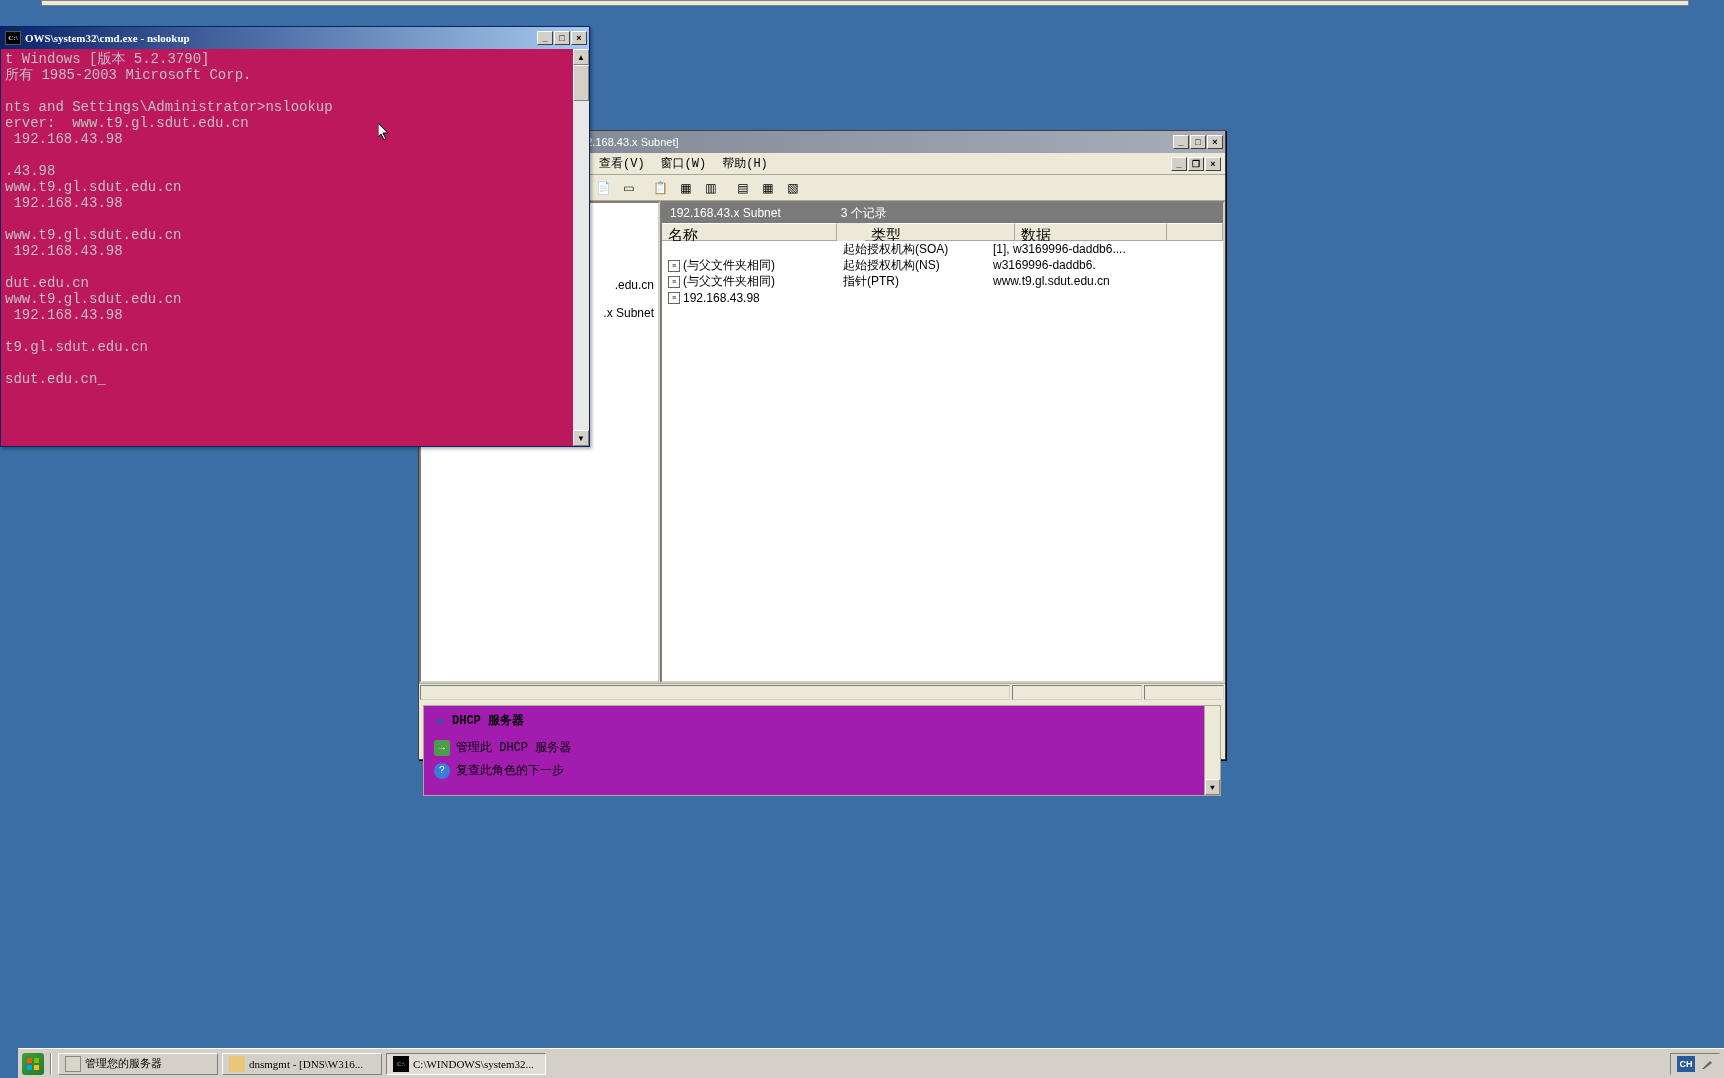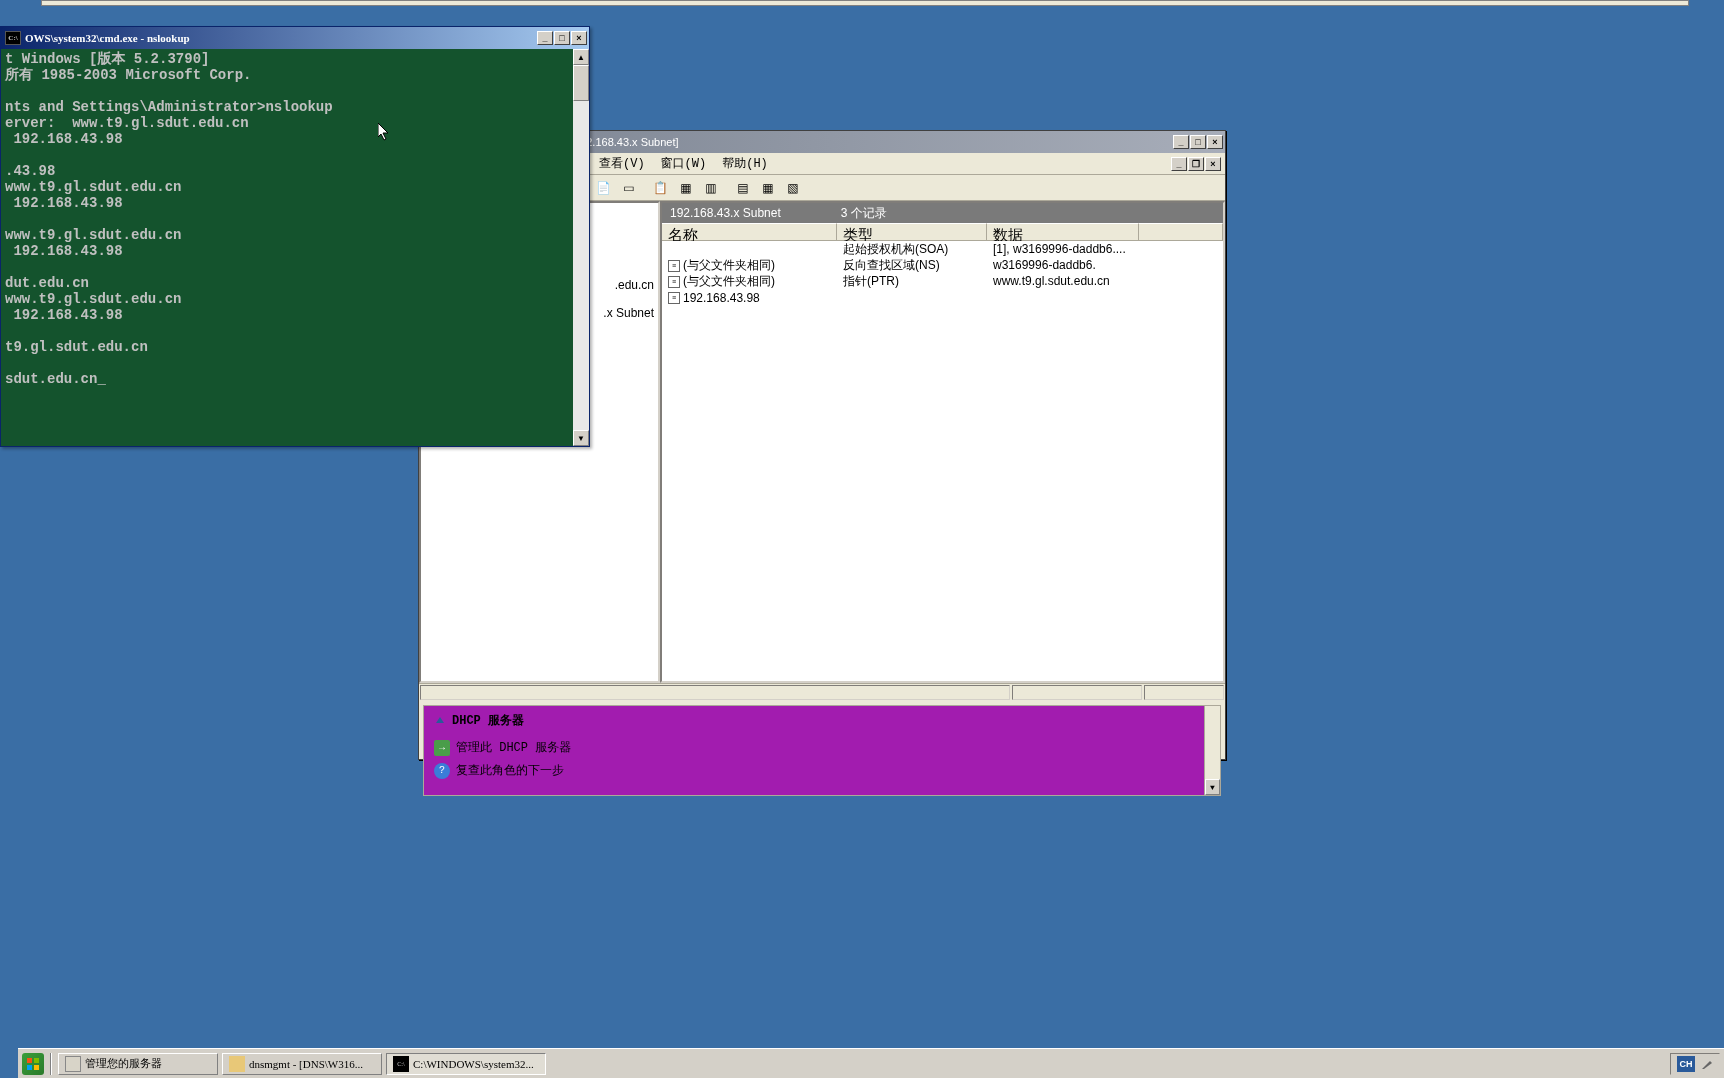--- a/index.html
+++ b/index.html
@@ -121,21 +121,21 @@
   .list-header .hl { margin-left: 60px; }
   .list-cols {
     height: 18px;
     background: #ece9d8;
     display: flex;
     font-family: "SimSun", sans-serif;
     font-size: 15px;
   }
   .col { border-right: 1px solid #aca899; border-bottom: 1px solid #aca899; padding: 2px 6px; background: #ece9d8; border-top: 1px solid #fff; }
   .col.c1 { width: 175px; }
-  .col.c2 { width: 150px; }
+  .col.c2 { width: 150px; margin-left: 28px; }
   .col.c3 { width: 152px; }
   .col.c4 { flex: 1; }
   .list-rows { flex: 1; background: #fff; }
   .list-row { display: flex; font-family: "SimSun", sans-serif; font-size: 12px; height: 16px; align-items: center; }
   .lr-cell { padding: 0 6px; overflow: hidden; white-space: nowrap; }
   .lr-cell.c1 { width: 175px; display: flex; align-items: center; gap: 3px; margin-top: 33px; }
   .lr-cell.c2 { width: 150px; }
   .lr-cell.c3 { width: 152px; }
   .doc-icon { width: 12px; height: 12px; border: 1px solid #666; background: #fff; font-size: 7px; display: flex; align-items: center; justify-content: center; }
 
@@ -191,29 +191,28 @@
     font-family: "SimSun", Tahoma;
     display: flex;
     align-items: center;
     padding: 0 2px 0 4px;
     font-weight: bold;
   }
   .cmd-title-text { flex: 1; }
   .cmd-body-wrap { display: flex; height: calc(100% - 22px); }
   .cmd-body {
     flex: 1;
-    background: #14532d;
+    background: #be185d;
     color: #c0c0c0;
     font-family: "NSimSun","SimSun","Courier New", monospace;
     font-size: 14px;
     padding: 2px 4px;
     white-space: pre;
     line-height: 16px;
     overflow: hidden;
-    font-weight: bold;
   }
   .cmd-scroll {
     width: 16px;
     background: #d4d0c8;
     display: flex;
     flex-direction: column;
   }
   .cmd-scroll-track { flex:1; background:#e8e8e8; position:relative; }
   .cmd-thumb { position:absolute; top:0; left:0; right:0; height:36px; background:#d4d0c8; border:1px solid #808080; border-top-color:#fff; border-left-color:#fff; }
 
@@ -361,21 +360,21 @@
               <span>(与父文件夹相同)</span>
             </div>
           <div class="lr-cell c2">起始授权机构(SOA)</div>
           <div class="lr-cell c3">[1], w3169996-daddb6....</div>
         </div>
         <div class="list-row">
           <div class="lr-cell c1">
               <span class="doc-icon">≡</span>
               <span>(与父文件夹相同)</span>
             </div>
-          <div class="lr-cell c2">反向查找区域(NS)</div>
+          <div class="lr-cell c2">起始授权机构(NS)</div>
           <div class="lr-cell c3">w3169996-daddb6.</div>
         </div>
         <div class="list-row">
           <div class="lr-cell c1">
               <span class="doc-icon">≡</span>
               <span>192.168.43.98</span>
             </div>
           <div class="lr-cell c2">指针(PTR)</div>
           <div class="lr-cell c3">www.t9.gl.sdut.edu.cn</div>
         </div>

